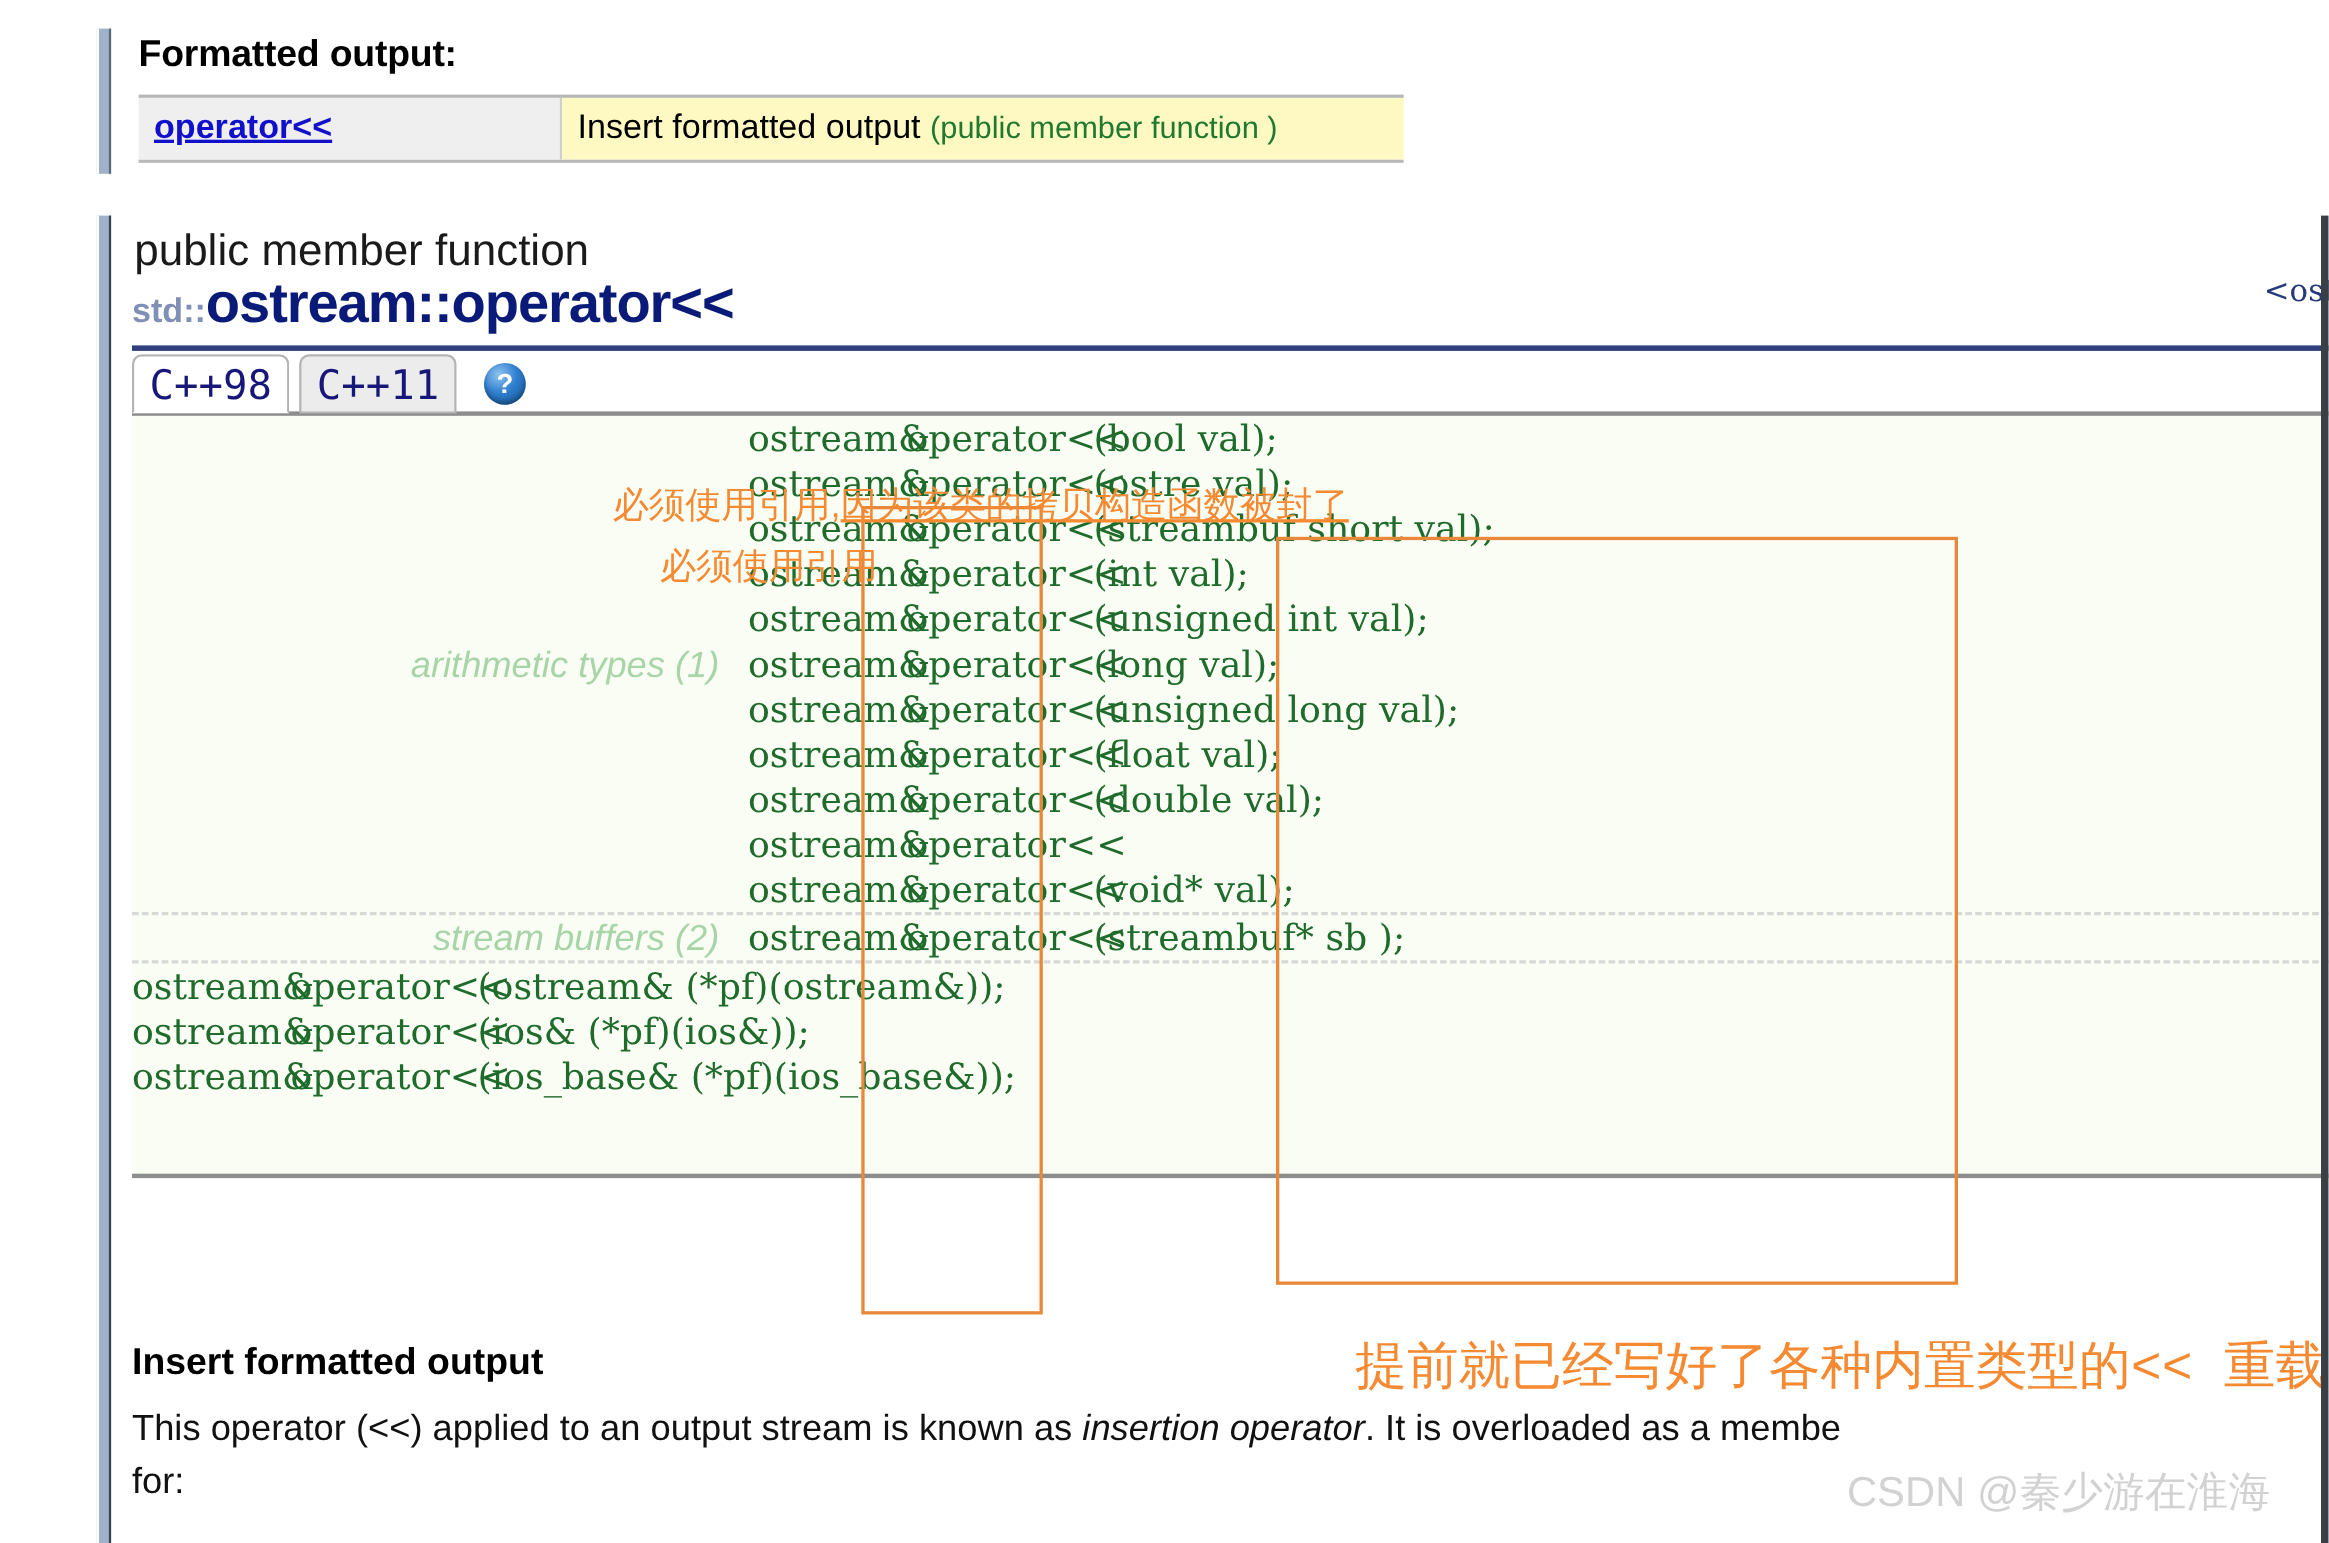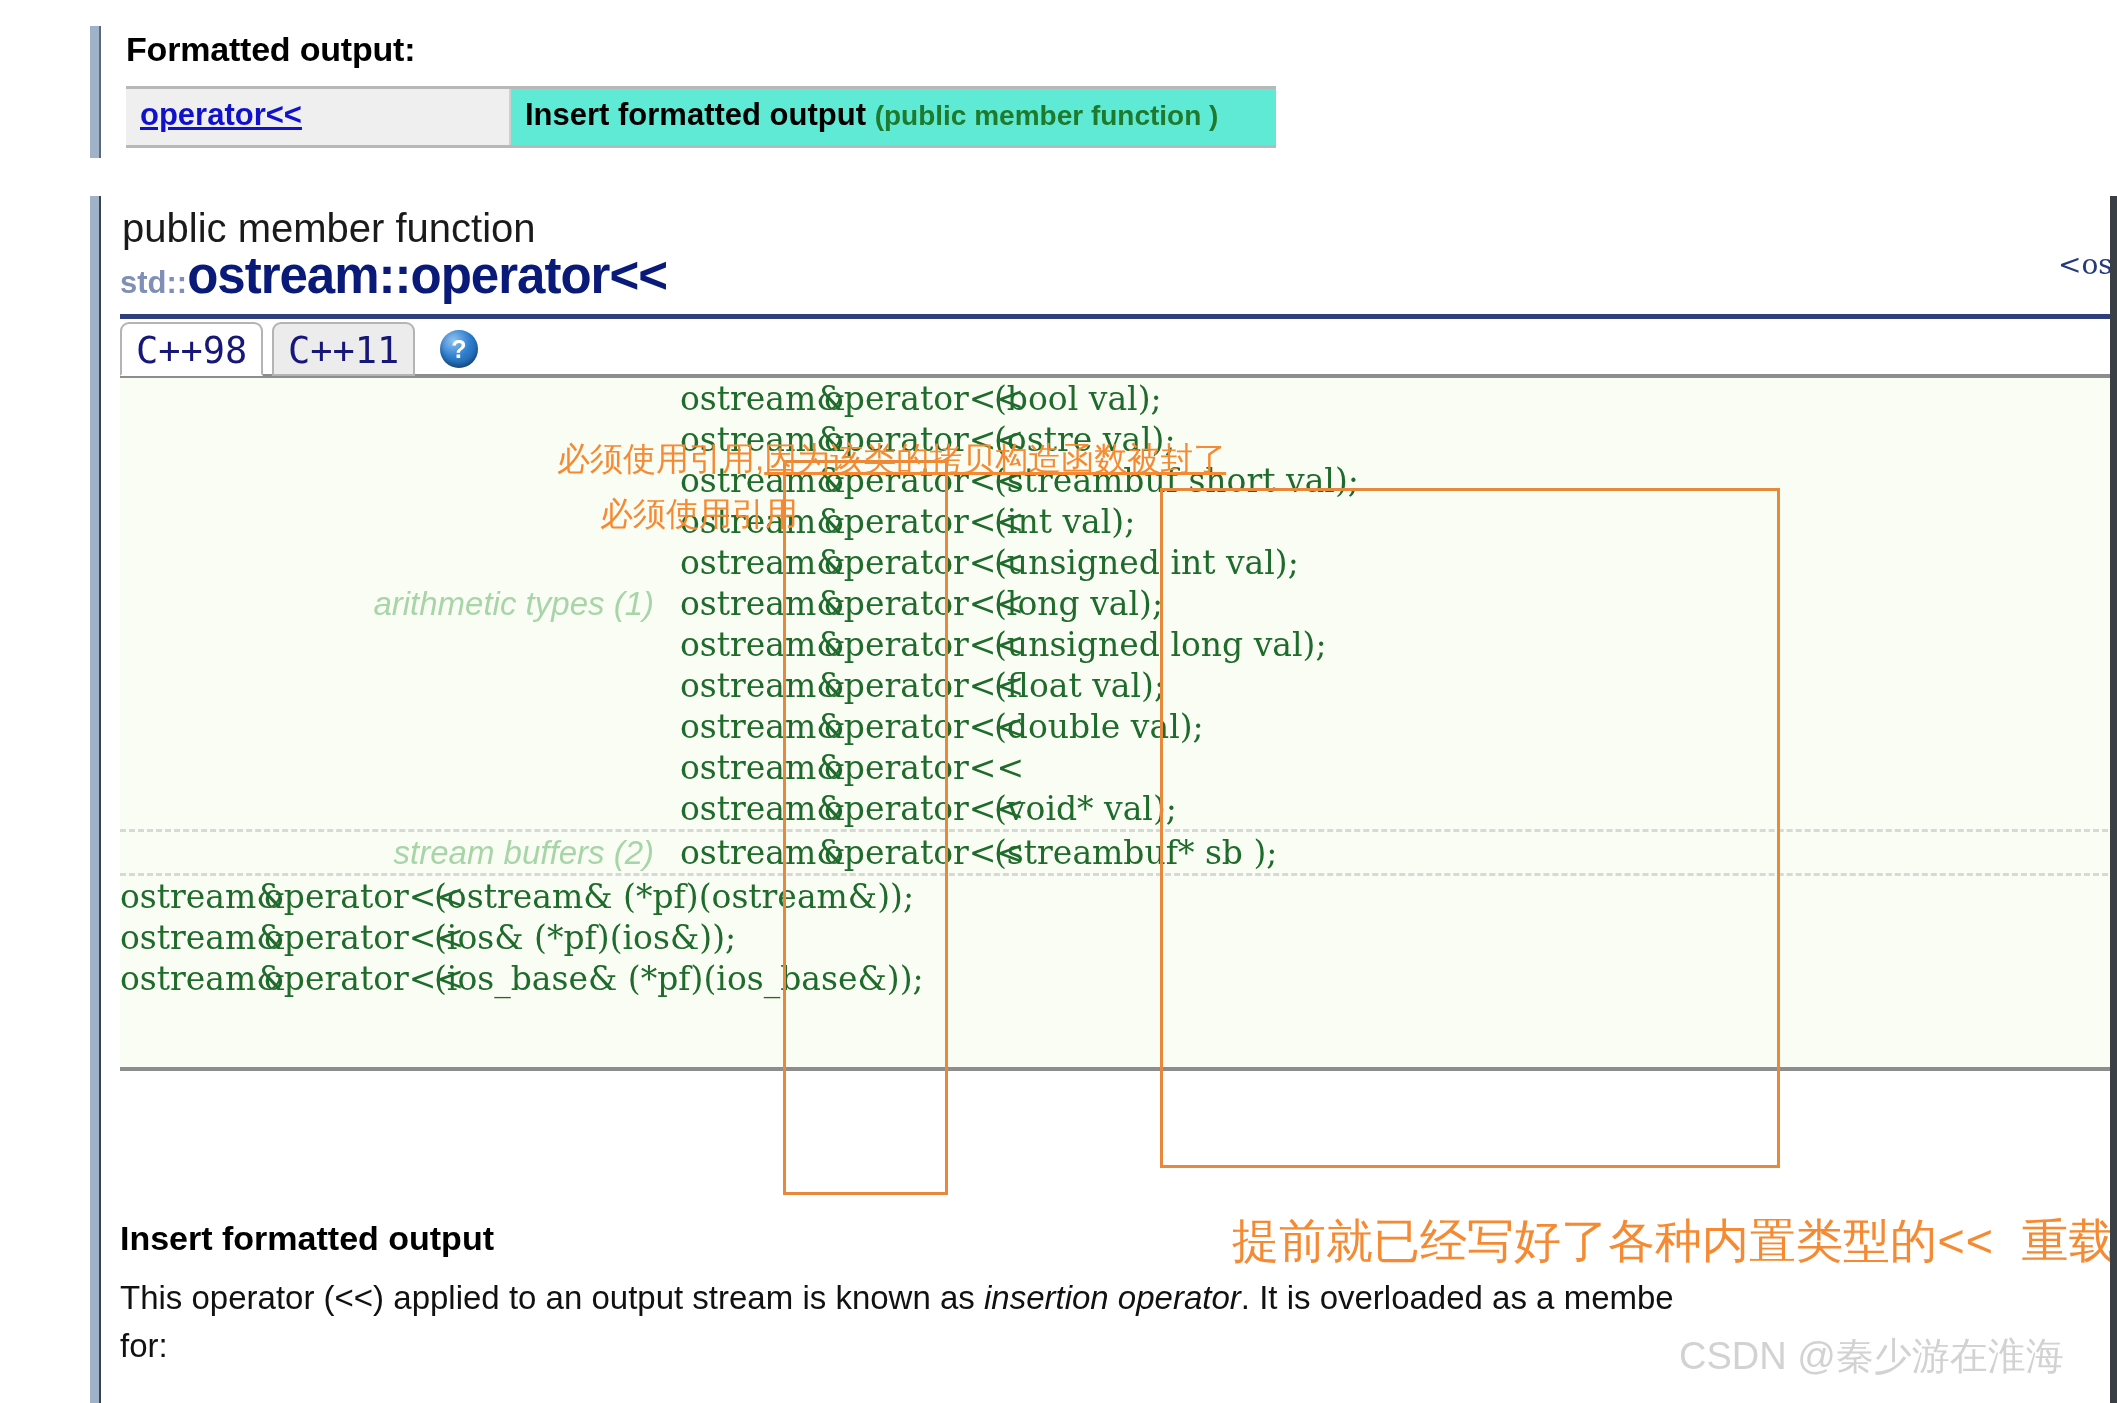--- a/index.html
+++ b/index.html
@@ -38,23 +38,23 @@
   .ref-cell-name {
     width:385px; background:#efefef;
     padding:8px 14px 12px 14px;
     border-right:2px solid #cfcfcf;
   }
   .ref-cell-name a {
     color:#1111cc; font-weight:bold; font-size:31px;
     text-decoration:underline; white-space:nowrap;
   }
   .ref-cell-desc {
-    flex:1; background:#5eead4;
+    flex:1; background:#fef9c3;
     padding:8px 12px 12px 14px;
-    font-size:31px; color:#000; white-space:nowrap;font-weight:bold;
+    font-size:31px; color:#000; white-space:nowrap;
   }
   .ref-cell-desc .paren { color:#1f7a2e; font-size:28px; }
 
   
   #mainblock { position:absolute; left:88px; top:196px; width:2029px; height:1207px; }
   .blue-bar2 {
     position:absolute; left:0; top:0; width:13px; height:1207px;
     background:#9fb2c8;
     border-left:2px solid #ffffff;
     border-right:2px solid #3a4450;

